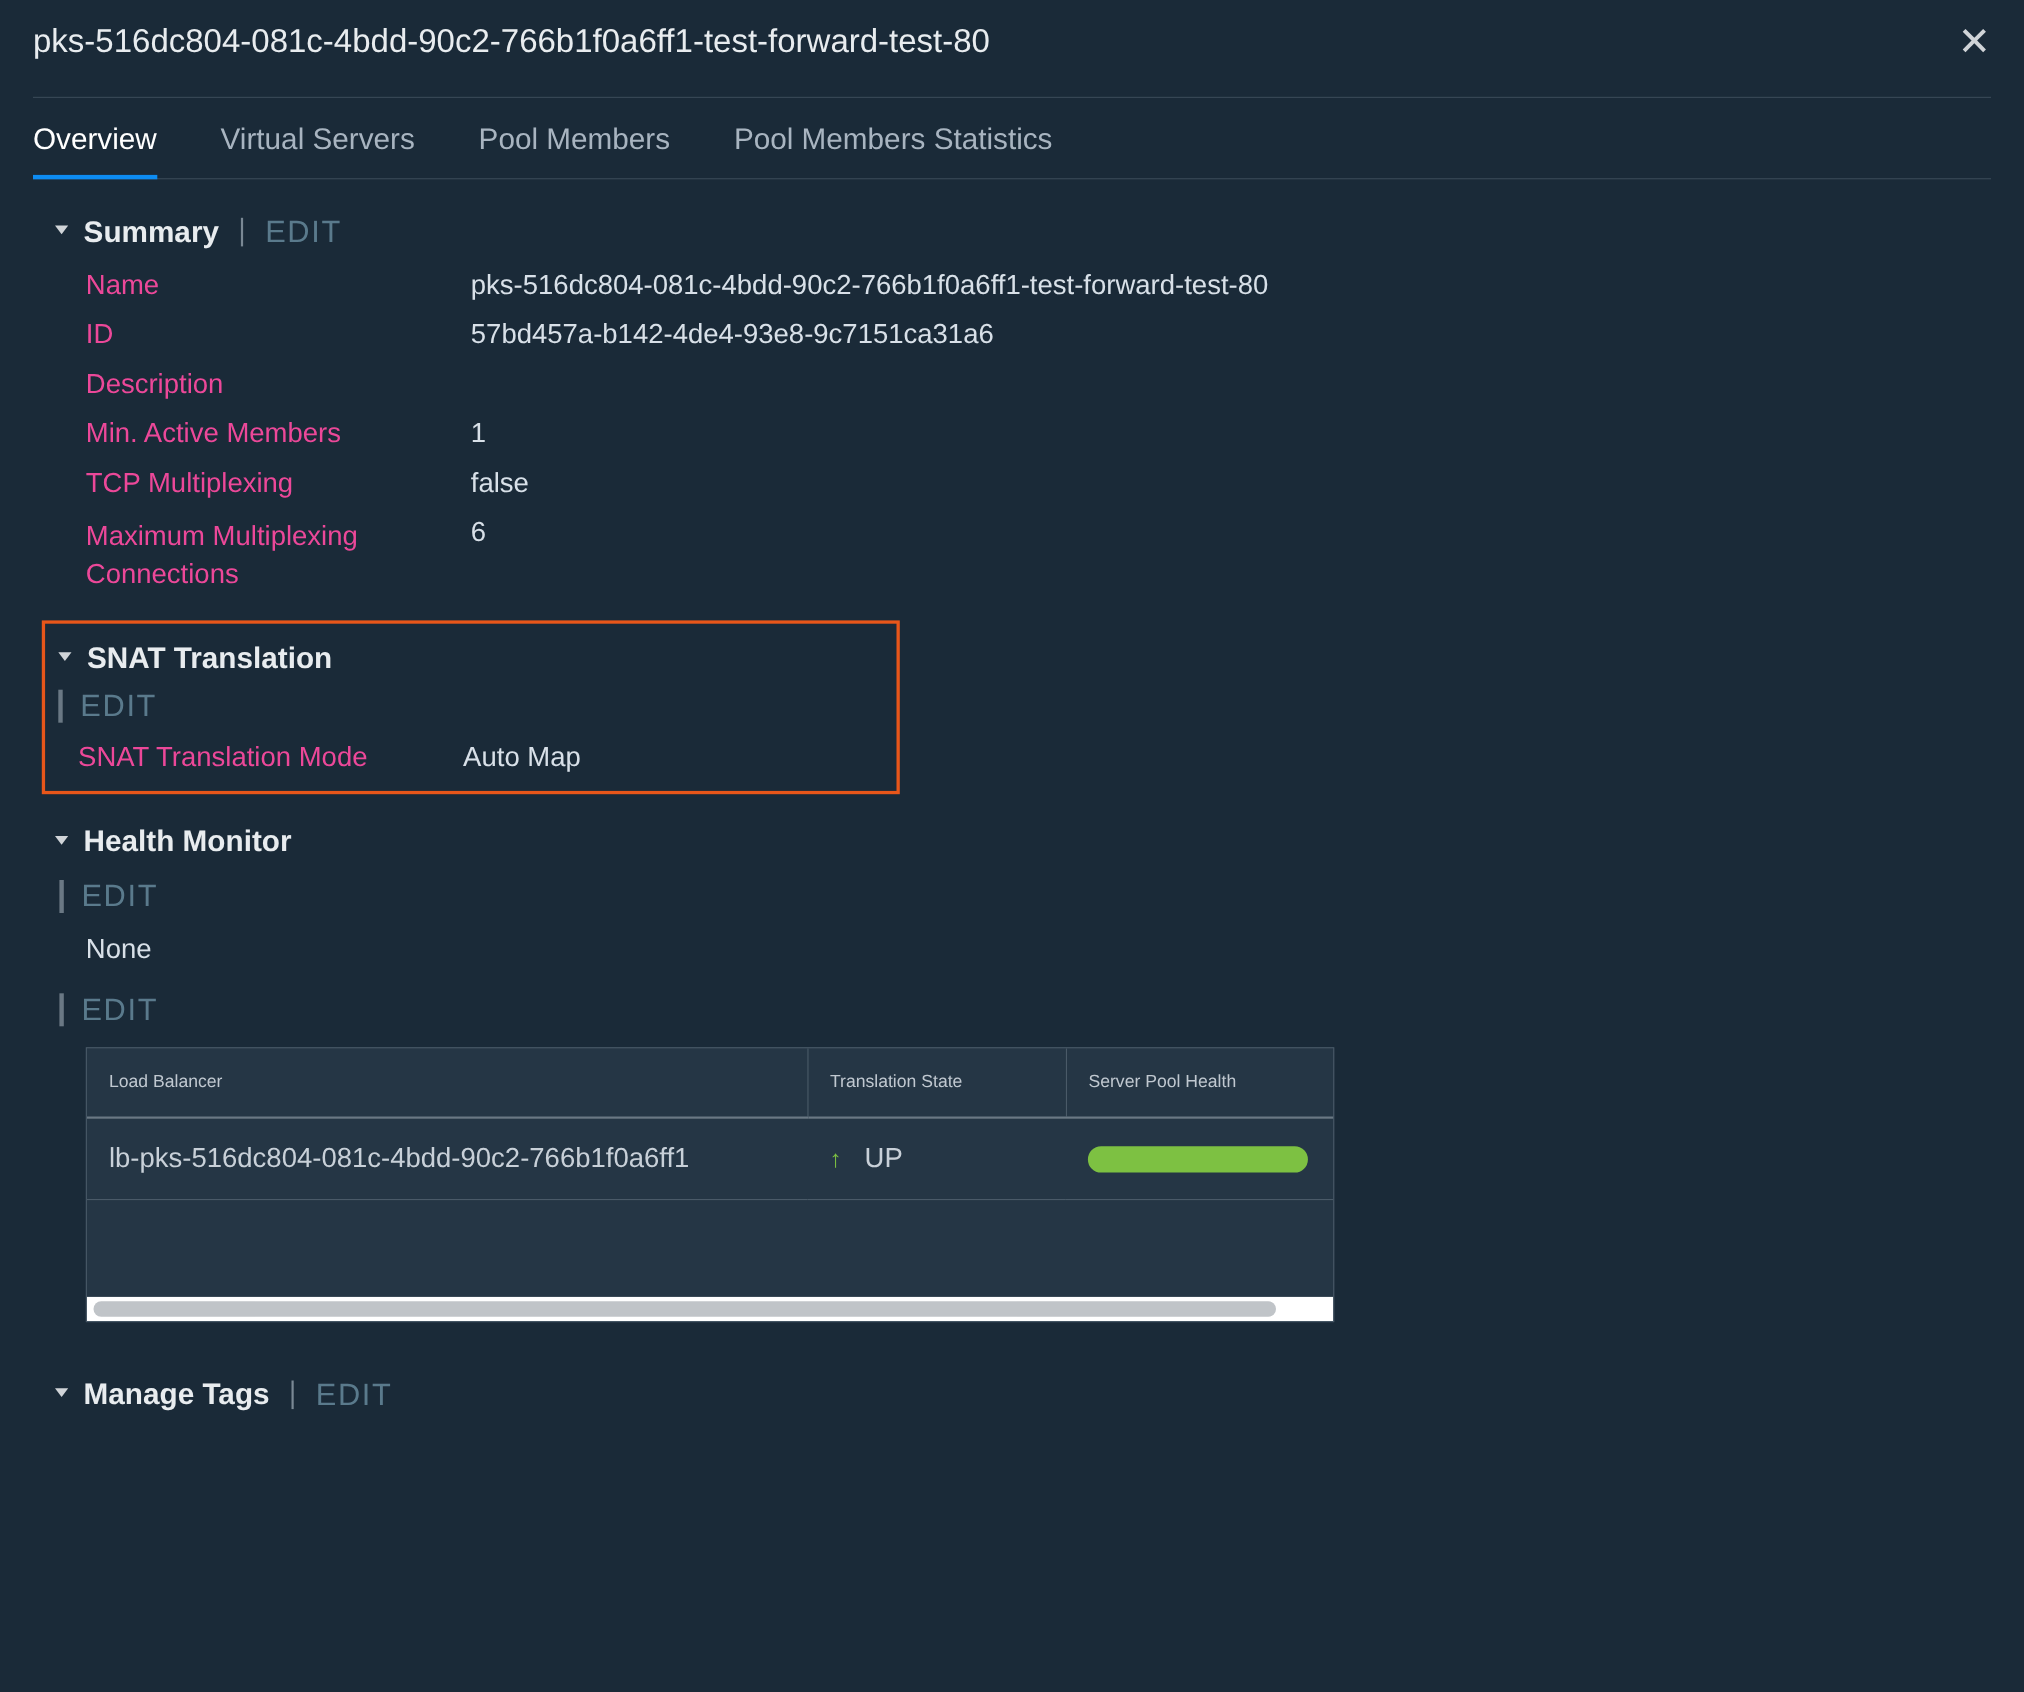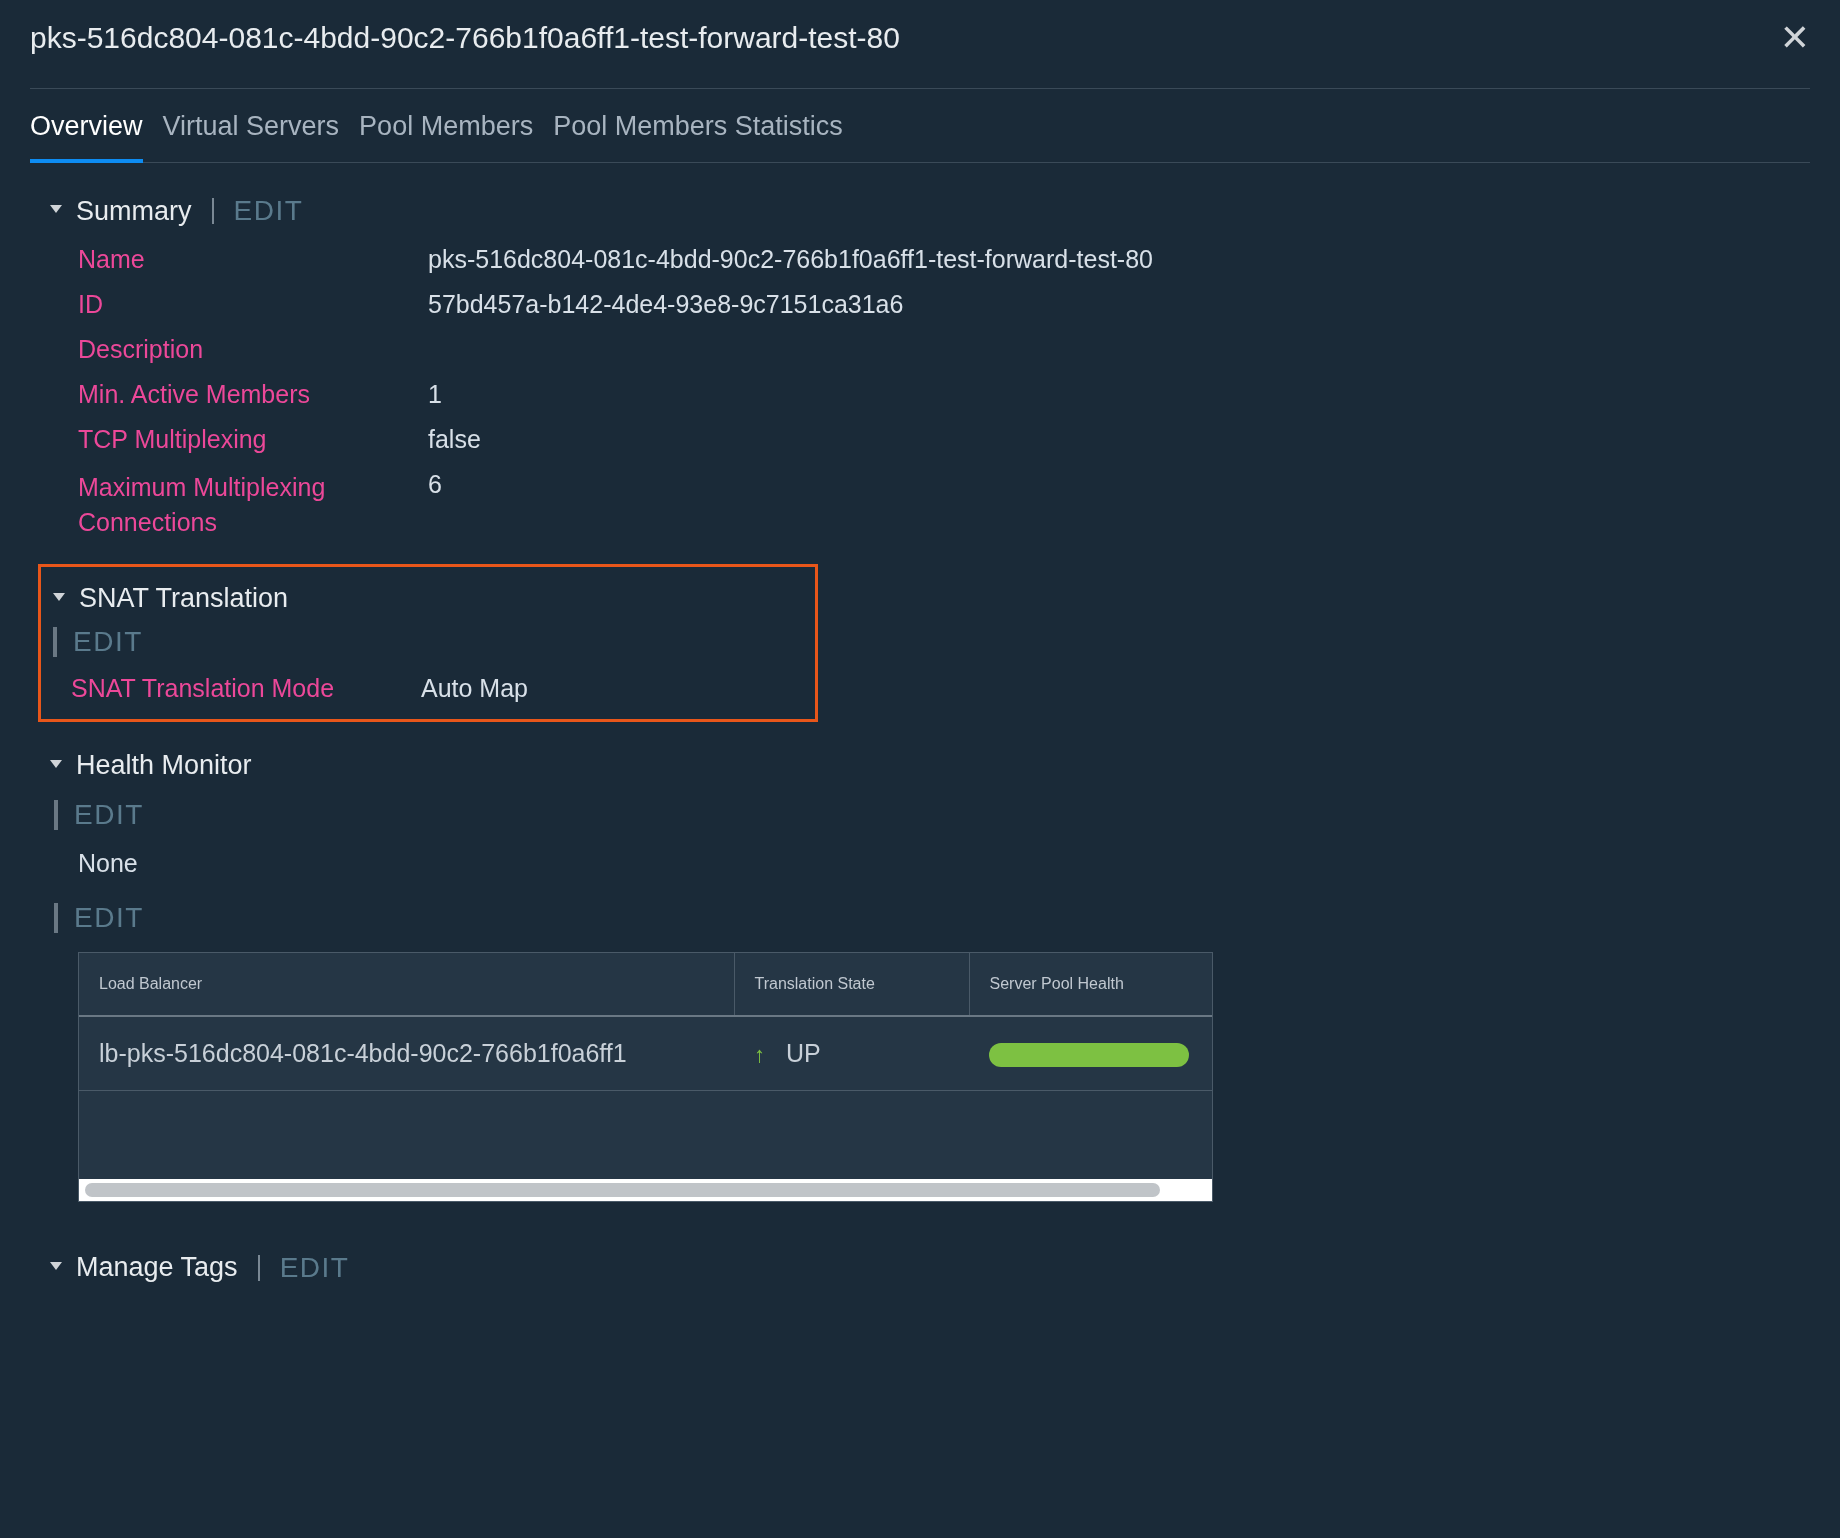--- a/index.html
+++ b/index.html
@@ -28,21 +28,21 @@
     }
     .close-icon {
       font-size: 36px;
       color: #d0d4d8;
       cursor: pointer;
       font-weight: 300;
       line-height: 1;
     }
     .tabs {
       display: flex;
-      gap: 20px;
+      gap: 58px;
       border-bottom: 1px solid #3a4a58;
       margin-bottom: 32px;
     }
     .tab {
       padding: 18px 0 20px 0;
       font-size: 27px;
       color: #a8b4c0;
       cursor: pointer;
       position: relative;
     }
@@ -74,21 +74,21 @@
       width: 0;
       height: 0;
       border-left: 6px solid transparent;
       border-right: 6px solid transparent;
       border-top: 8px solid #d0d4d8;
       transform: translateY(-2px);
     }
     .section-title {
       font-size: 27px;
       color: #e8ecef;
-      font-weight: 400;
+      font-weight: 700;
     }
     .section-divider-v {
       width: 2px;
       height: 26px;
       background: #7a8894;
       margin: 0 6px;
     }
     .edit-link {
       color: #5a7a8c;
       font-size: 28px;

